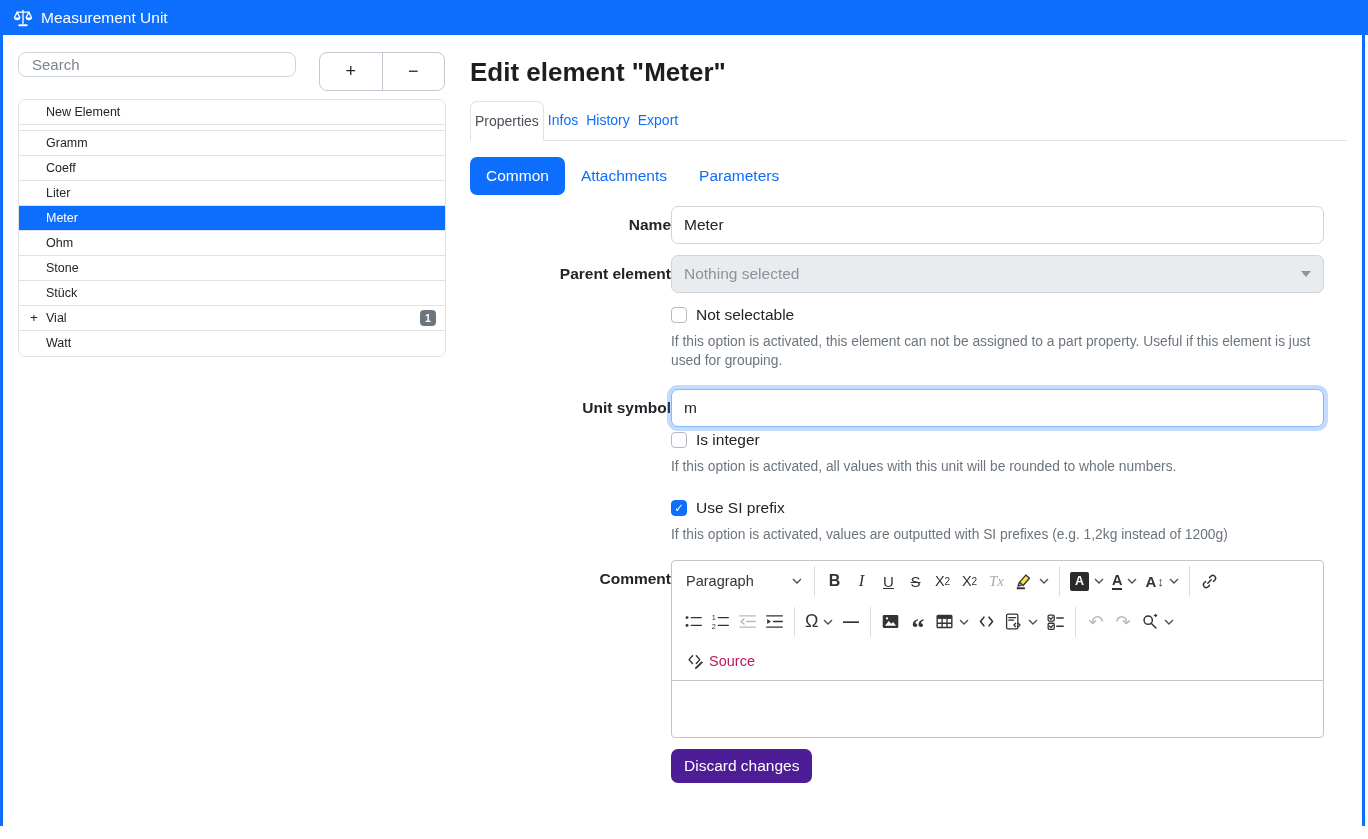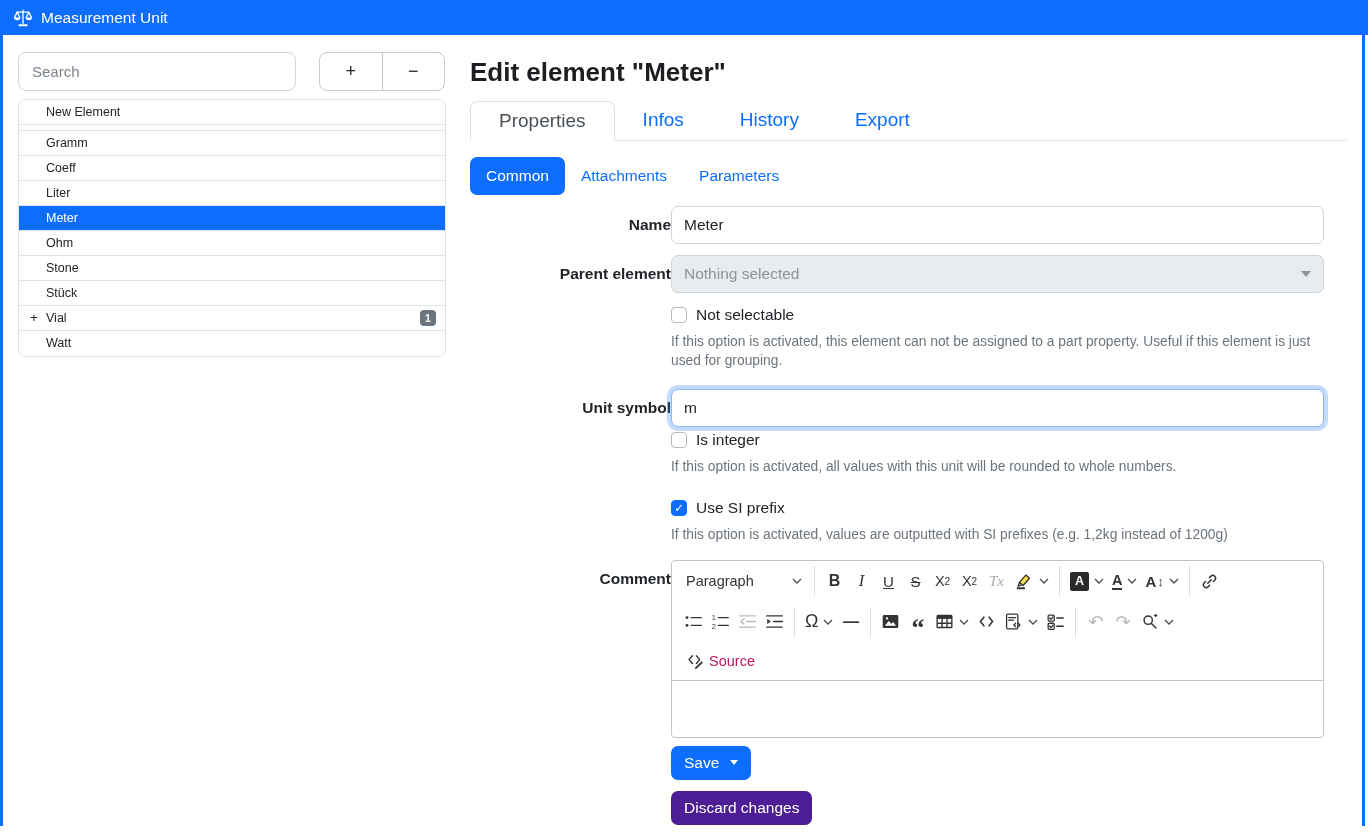--- a/index.html
+++ b/index.html
@@ -12,21 +12,21 @@
             background:#0d6efd; display:flex; align-items:center; padding:0 13px; }
   .nav-icon { display:inline-flex; margin-right:8px; }
   .nav-title { color:#fff; font-size:15.5px; }
 
   
   .win-border { position:absolute; top:35px; width:3px; height:791px; background:#0d6efd; }
   .win-border.left { left:0; }
   .win-border.right { left:1362px; }
 
   
-  .search { position:absolute; left:18px; top:52px; width:278px; height:39px;
+  .search { position:absolute; left:18px; top:52px; width:278px; height:25px;
             border:1px solid #ced4da; border-radius:8px; padding:0 13px;
             font-size:15px; color:#212529; font-family:inherit; outline:none; }
   .search::placeholder { color:#7b848c; }
   .tree-toolbar { position:absolute; left:319px; top:52px; width:126px; height:39px; display:flex; }
   .tool-btn { flex:1; background:#fff; border:1px solid #c3cad1; color:#212529;
               font-size:18px; font-weight:300; padding:0; cursor:pointer; font-family:inherit; }
   .tool-btn:first-child { border-radius:8px 0 0 8px; }
   .tool-btn:last-child { border-radius:0 8px 8px 0; margin-left:-1px; }
 
   .tree { position:absolute; left:18px; top:99px; width:428px; background:#fff;
@@ -39,21 +39,21 @@
   .expander { position:absolute; left:11px; top:0; font-size:13.5px; color:#212529; }
   .badge { position:absolute; right:9px; top:4px; min-width:16px; height:16px;
            background:#6c757d; border-radius:4px; color:#fff; font-size:10.5px;
            font-weight:700; line-height:16px; text-align:center; padding:0 3px; }
 
   
   .main { position:absolute; left:470px; top:57px; width:877px; }
   .page-title { margin:0; font-size:26px; font-weight:700; color:#1c1e21; }
 
   .tabs { margin-top:13px; display:flex; height:40px; border-bottom:1px solid #dee2e6; }
-  .tab { padding:0 28px; line-height:38px; font-size:19px; color:#0d6efd; cursor:pointer; }
+  .tab { padding:0 4px; line-height:38px; font-size:14px; color:#0d6efd; cursor:pointer; }
   .tab.active { color:#495057; background:#fff; border:1px solid #dee2e6; border-bottom:1px solid #fff;
                 border-radius:7px 7px 0 0; margin-bottom:-1px; }
 
   .pills { margin-top:16px; display:flex; height:38px; align-items:flex-start; }
   .pill { padding:0 16px; line-height:38px; font-size:15.5px; color:#0d6efd; border-radius:7px; cursor:pointer; }
   .pill.active { background:#0d6efd; color:#fff; }
 
   .frow { display:grid; grid-template-columns:201px 653px; align-items:start; }
   .flabel { font-weight:700; font-size:15.5px; text-align:right; line-height:38px; color:#212529; }
   .input { width:100%; height:38px; border:1px solid #ced4da; border-radius:7px; padding:0 12px;
@@ -469,29 +469,20 @@
             <path d="M11 18.8 L18 11.8 l1.6 1.6 L12.6 20.4 l-2.2 .6 Z" fill="#333" stroke="none"></path>
           </svg>
           <span>Source</span>
         </button>
       </div>
 
       <div class="content"></div>
     </div>
   </div>
 
-  <div class="frow mt8">
-    <div class="flabel"></div>
-    <div>
-      <button class="savebtn">
-        <span>Save</span>
-        <span class="savecaret"></span>
-      </button>
-    </div>
-  </div>
   <div class="frow mt11">
     <div class="flabel"></div>
     <div>
       <button class="discardbtn">
         <span>Discard changes</span>
       </button>
     </div>
   </div>
 </div>
 

